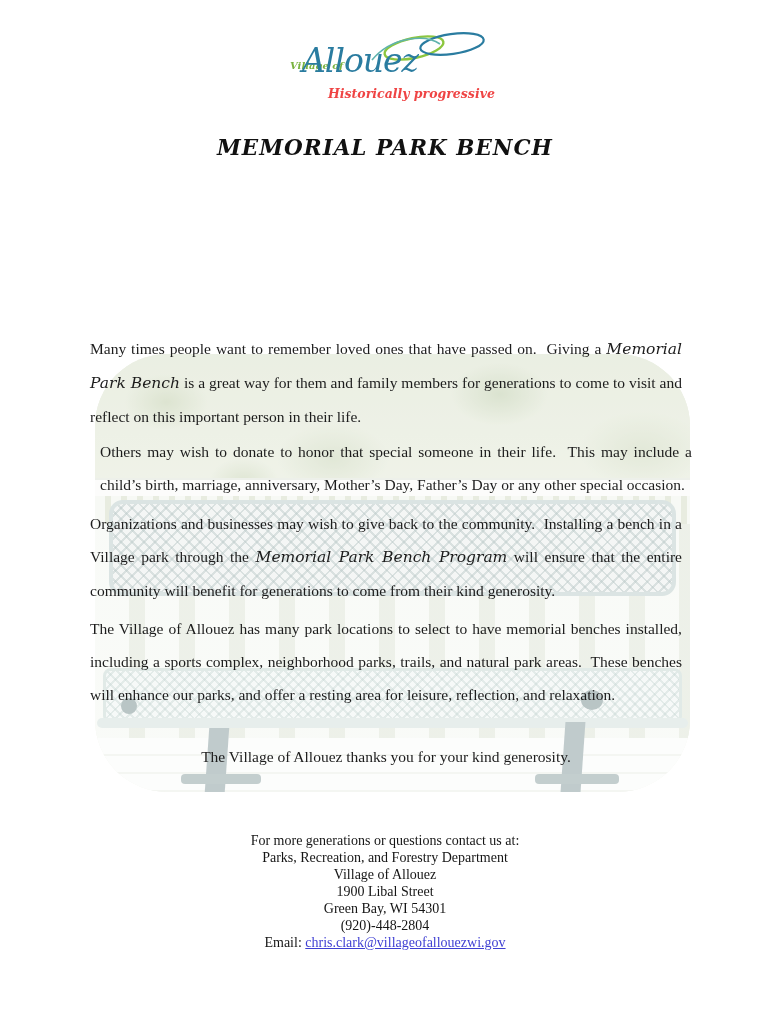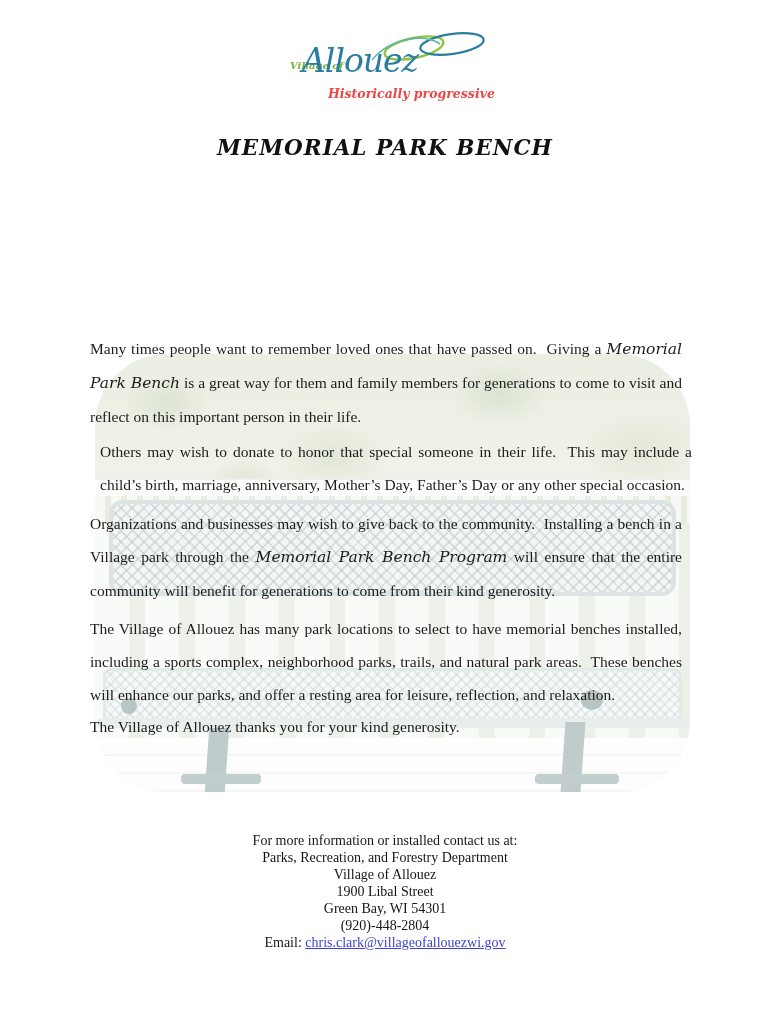--- a/index.html
+++ b/index.html
@@ -83,21 +83,21 @@
     position:absolute;left:90px;width:592px;text-align:justify;
     font-size:15.5px;line-height:33px;color:#1c1c1c;z-index:2;
   }
   .script{font-family:"DejaVu Serif", serif;font-style:italic;}
   .script-lg{font-family:"DejaVu Serif", serif;font-style:italic;font-size:19px;}
   .p1{top:231px;}
   .p2{top:316px;}
   .p3{top:419px;margin-left:10px;}
   .p4{top:491px;}
   .p5{top:596px;}
-  .thanks{top:694px;}
+  .thanks{top:724px;text-align:center;}
 
   
   .footer{
     position:absolute;top:832px;left:0;right:0;text-align:center;
     font-size:14px;line-height:17px;color:#151515;z-index:2;
   }
   .footer .email-link{color:#3f3fd3;text-decoration:underline;cursor:pointer;}
 </style>
 </head>
 <body>
@@ -144,21 +144,21 @@
 
   <p class="para p3">Others may wish to donate to honor that special someone in their life.&nbsp; This may include a child’s birth, marriage, anniversary, Mother’s Day, Father’s Day or any other special occasion.</p>
 
   <p class="para p4"><span>Organizations and businesses may wish to give back to the community.&nbsp; Installing a bench in a Village park through the </span><span class="script">Memorial Park Bench Program</span><span> will ensure that the entire community will benefit for generations to come from their kind generosity.</span></p>
 
   <p class="para p5">The Village of Allouez has many park locations to select to have memorial benches installed, including a sports complex, neighborhood parks, trails, and natural park areas.&nbsp; These benches will enhance our parks, and offer a resting area for leisure, reflection, and relaxation.</p>
 
   <p class="para thanks">The Village of Allouez thanks you for your kind generosity.</p>
 
   <div class="footer">
-    <div>For more information or installed contact us at:</div>
+    <div>For more generations or questions contact us at:</div>
     <div>Parks, Recreation, and Forestry Department</div>
     <div>Village of Allouez</div>
     <div>1900 Libal Street</div>
     <div>Green Bay, WI 54301</div>
     <div>(920)-448-2804</div>
     <div><span>Email: </span><a href="#" class="email-link">chris.clark@villageofallouezwi.gov</a></div>
   </div>
 
 </div>
 

